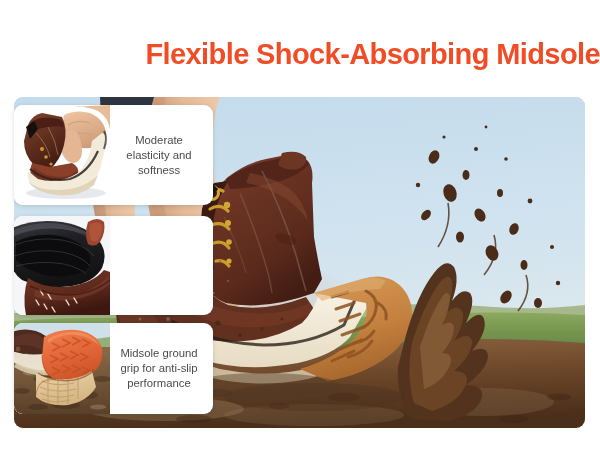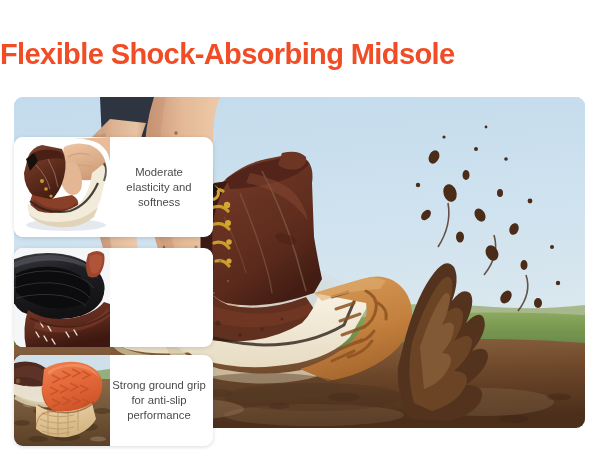--- a/index.html
+++ b/index.html
@@ -7,21 +7,21 @@
     width:600px;height:450px;overflow:hidden;
     background:#ffffff;
     font-family:"Liberation Sans", sans-serif;
     -webkit-font-smoothing:antialiased;
   }
   .page{position:relative;width:600px;height:450px;background:#fff;}
 
   
   .title{
     position:absolute;left:0;top:38px;width:600px;
-    text-align:left;
+    text-align:right;
     font-size:29px;font-weight:bold;
     letter-spacing:-0.6px;
     color:#f04d26;
     font-family:"Liberation Sans", sans-serif;
     white-space:nowrap;
   }
 
   
   .hero{
     position:absolute;left:14px;top:97px;width:571px;height:331px;
@@ -32,21 +32,20 @@
 
   
   .card{
     position:absolute;left:14px;
     width:199px;
     background:#ffffff;
     border-radius:9px;
     box-shadow:0 1px 4px rgba(40,60,80,.18);
     display:flex;align-items:center;
     overflow:hidden;
-    margin-top:32px;
   }
   #card-0{top:105px;height:100px;}
   #card-1{top:216px;height:99px;}
   #card-2{top:323px;height:91px;}
 
   .card-thumb{
     position:relative;
     width:96px;height:100%;
     flex:0 0 96px;
     overflow:hidden;
@@ -528,16 +527,16 @@
             <path d="M44 56 l0 26"></path>
           <path d="M54 56 l0 25"></path>
             <path d="M64 54 l0 22"></path>
         </g>
 
         <path d="M24 50 Q40 60 60 57 Q74 54 80 47" stroke="#6d4a28" stroke-width="1.4" fill="none" opacity=".6"></path>
 
         <path d="M28 32 Q28 50 42 57 Q24 54 22 72" stroke="#a8471f" stroke-width="1.2" fill="none" opacity=".4"></path>
       </svg>
     </div>
-    <div class="card-text">Strong ground grip for anti-slip performance</div>
+    <div class="card-text">Midsole ground grip for anti-slip performance</div>
   </div>
 
 </div>
 
 </body></html>

